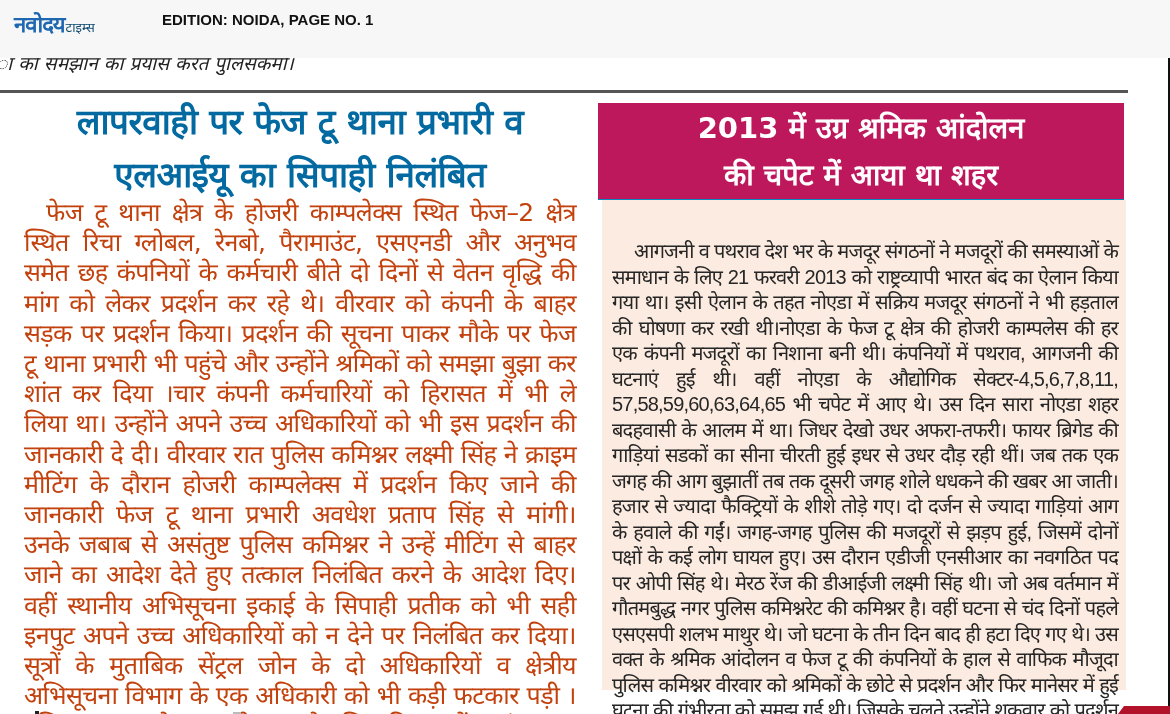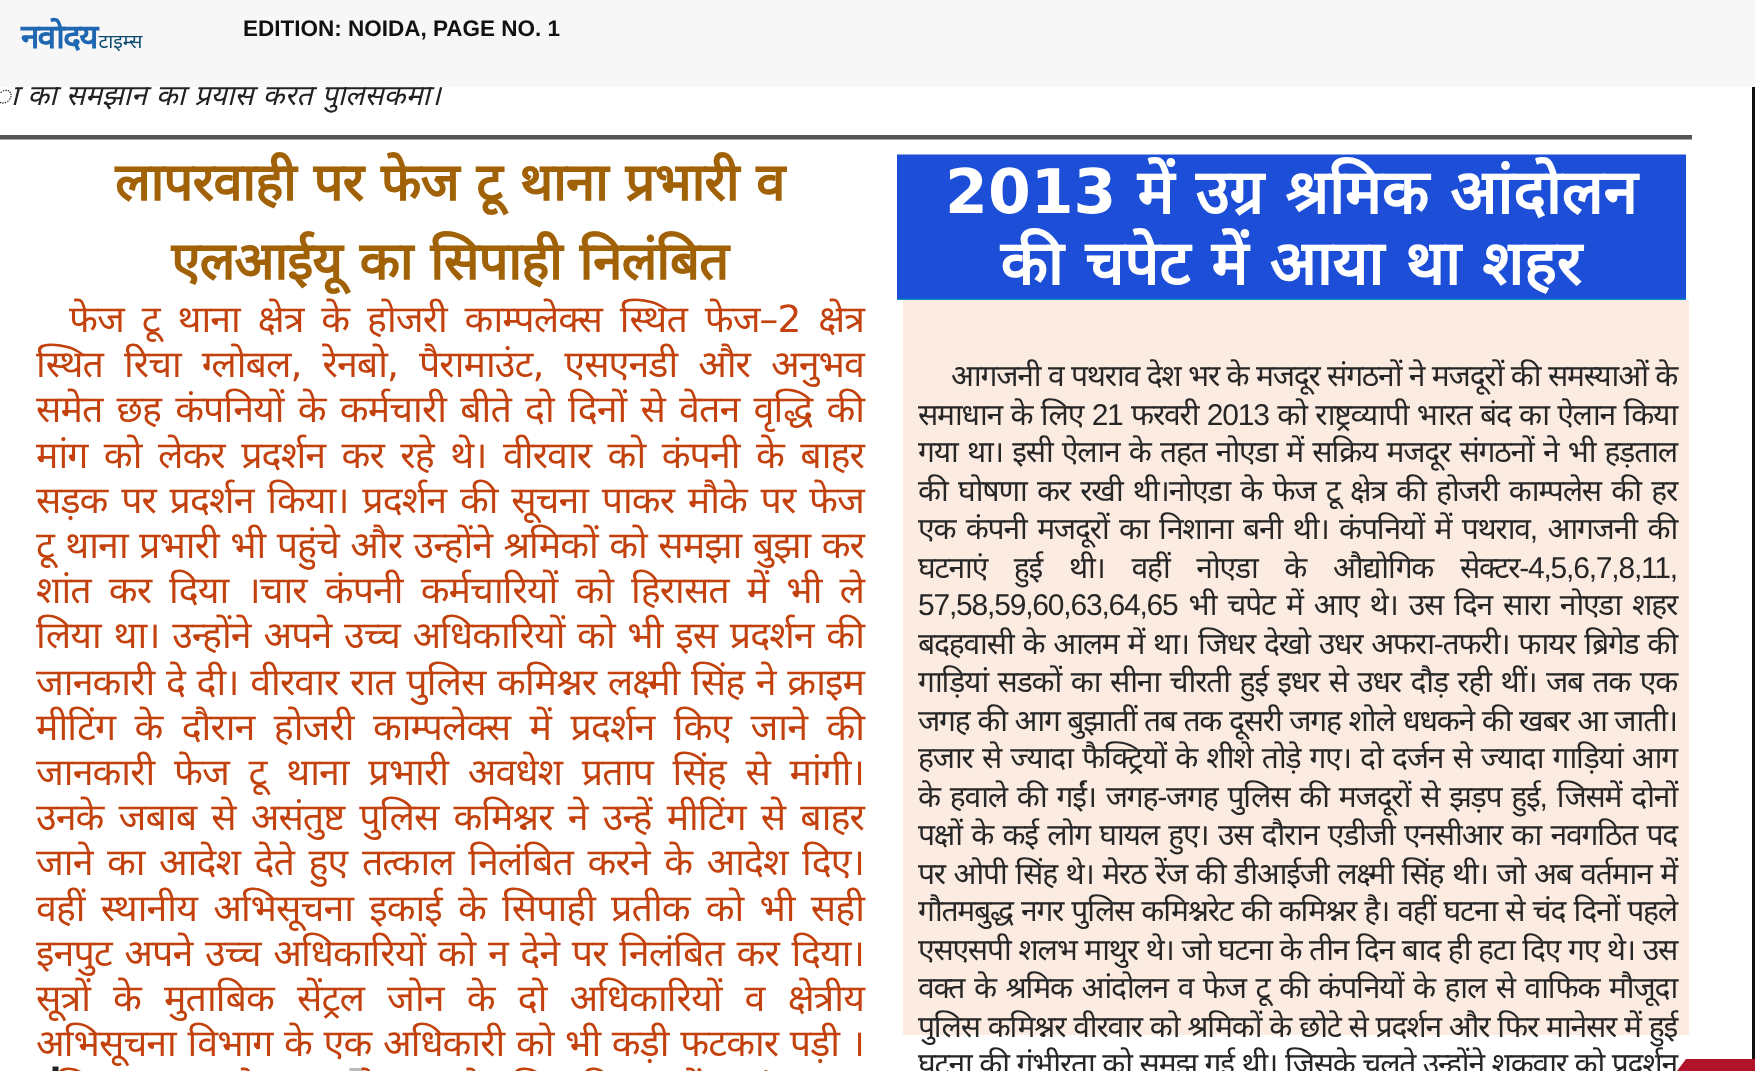--- a/index.html
+++ b/index.html
@@ -7,23 +7,23 @@
   .topbar { position:absolute; left:0; top:0; width:1170px; height:58px; background:#f7f7f7; }
   .logo { position:absolute; left:14px; top:8px; display:flex; align-items:baseline;text-align:right; }
   .logo-main { color:#1f67b1; font-weight:bold; font-size:22px; font-family:"DejaVu Sans", sans-serif; letter-spacing:-1px; }
   .logo-sub { color:#0c4a6e; font-size:13px; margin-left:1px; font-family:"DejaVu Sans", sans-serif; }
   .meta { position:absolute; left:162px; top:9px; font-family:"Liberation Sans", sans-serif; font-weight:bold; font-size:15px; color:#111; line-height:21px; }
   .paper { position:absolute; left:0; top:58px; width:1170px; height:656px; background:#fff; }
   .vline-right { position:absolute; left:1168px; top:58px; width:2px; height:656px; background:#111; }
   .cut-line { position:absolute; left:0; top:58px; width:1140px; height:24px; overflow:hidden; }
   .cut-text { position:absolute; left:-4px; top:-8px; font-family:"DejaVu Sans", sans-serif; font-style:italic; font-size:19px; color:#222; white-space:nowrap; }
   .rule { position:absolute; left:0; top:90px; width:1128px; height:3px; background:#555; }
-  .left-head { position:absolute; left:20px; top:96px; width:560px; text-align:center; color:#a16207; font-family:"DejaVu Sans", sans-serif; font-weight:bold; font-size:35px; line-height:53px; letter-spacing:-0.5px; }
+  .left-head { position:absolute; left:20px; top:96px; width:560px; text-align:center; color:#0369a1; font-family:"DejaVu Sans", sans-serif; font-weight:bold; font-size:35px; line-height:53px; letter-spacing:-0.5px; }
   .left-body { position:absolute; left:24px; top:198px; width:552px; font-family:"DejaVu Sans", sans-serif; font-size:25px; line-height:30.2px; color:#c2410c; text-align:justify; text-indent:22px; letter-spacing:-0.6px; }
-  .right-head { position:absolute; left:598px; top:103px; width:526px; height:97px; background:#1d4ed8; color:#fff; text-align:center; font-family:"DejaVu Sans", sans-serif; font-weight:bold; font-size:41px; line-height:47px; padding-top:2px; box-sizing:border-box; border-bottom:1px solid #0a86c0; }
+  .right-head { position:absolute; left:598px; top:103px; width:526px; height:97px; background:#be185d; color:#fff; text-align:center; font-family:"DejaVu Sans", sans-serif; font-weight:bold; font-size:29px; line-height:47px; padding-top:2px; box-sizing:border-box; border-bottom:1px solid #0a86c0; }
   .right-box { position:absolute; left:602px; top:200px; width:524px; height:490px; background:#fbebe0; }
   .right-body { position:absolute; left:612px; top:208px; width:506px; font-family:Liberation Sans, sans-serif; font-size:20px; line-height:25.5px; color:#262626; text-align:justify; text-indent:22px; letter-spacing:-0.8px;margin-top:31px; }
   .corner-tab { position:absolute; left:1118px; top:706px; width:52px; height:8px; background:#b3122b; clip-path:polygon(6px 0,100% 0,100% 100%,0 100%); }
   .mark1 { position:absolute; left:35px; top:711px; width:4px; height:3px; background:#222; }
   .mark2 { position:absolute; left:233px; top:712px; width:8px; height:2px; background:#bbb; }
 </style>
 </head>
 <body>
 
 <div class="topbar">

